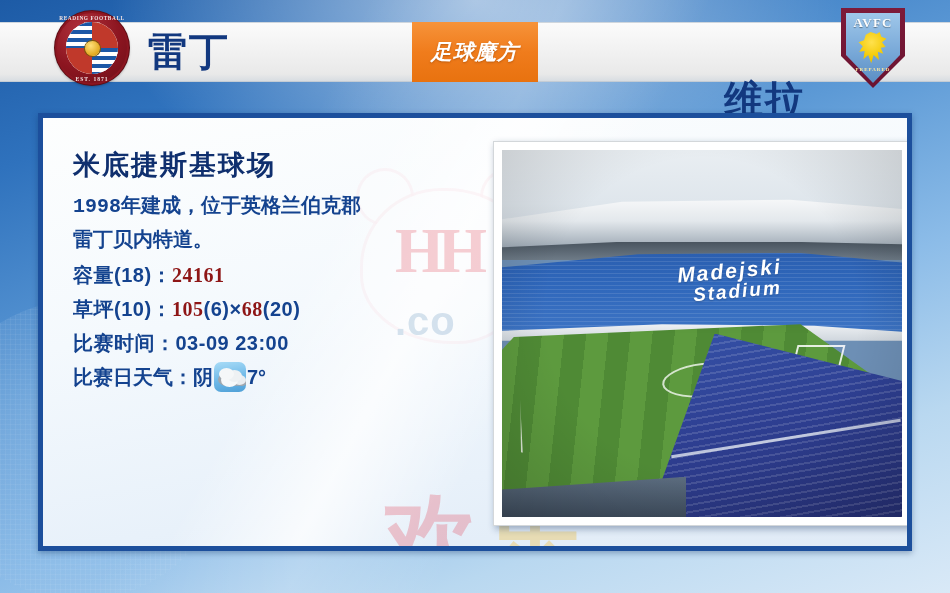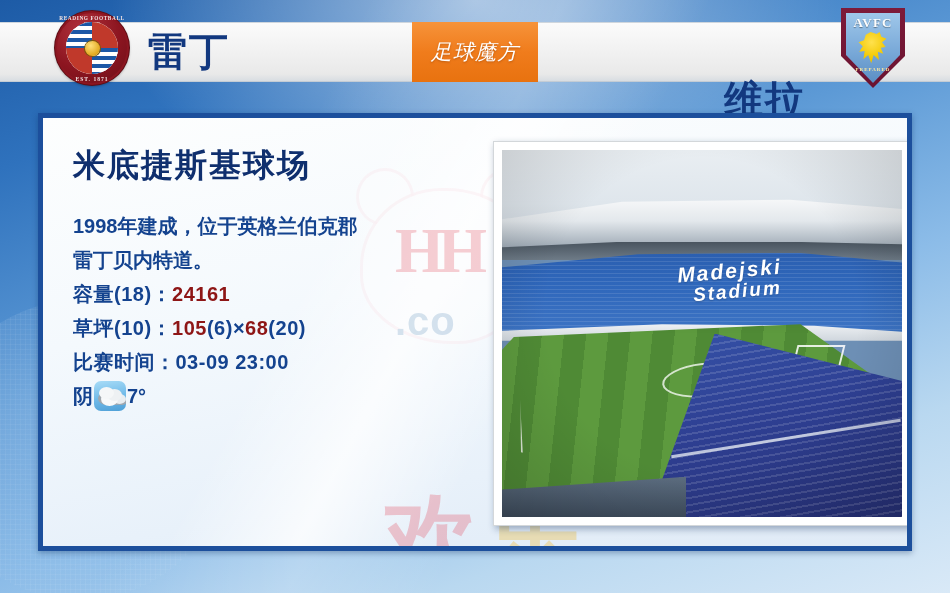--- a/index.html
+++ b/index.html
@@ -162,21 +162,21 @@
   
   .brand-box {
     position: absolute;
     left: 412px; top: 22px;
     width: 126px; height: 60px;
     background: linear-gradient(180deg, #f6933a 0%, #f07c1c 50%, #e8720f 100%);
     display: flex; align-items: center; justify-content: center;
   }
   .brand-box .brand-text {
     font-size: 21px;
-    font-weight: normal;
+    font-weight: bold;
     color: #ffffff;
     letter-spacing: 1px;
     font-style: italic;
     text-shadow: 0 1px 2px rgba(140,60,0,.5);
   }
 
   
   .panel {
     position: absolute;
     left: 38px; top: 113px;
@@ -232,40 +232,41 @@
   }
   .wm-han .second { color: rgba(236, 196, 86, .42); }
 
   
   .info {
     position: absolute;
     left: 30px; top: 25px;
     width: 420px;
   }
   .info .stadium-title {
-    font-size: 32px;
+    font-size: 27px;
     font-weight: bold;
     color: #0f2f6e;
     letter-spacing: 2px;
     line-height: 44px;
-    margin-bottom: 22px;
+    margin-bottom: 3px;
     white-space: nowrap;
   }
   .info .line {
     font-size: 20px;
     font-weight: bold;
     color: #14438f;
     line-height: 34px;
     letter-spacing: .5px;
     white-space: nowrap;
   }
-  .info .line.desc { letter-spacing: 0; }
+  .info .line.desc { letter-spacing: 0; font-family: Liberation Mono, monospace; }
   .val-red {
     color: #8e1616;
     font-weight: bold;
+    font-family: Liberation Serif, serif;
   }
 
   .weather-line {
     display: flex;
     align-items: center;
     font-size: 20px;
     font-weight: bold;
     color: #14438f;
     line-height: 34px;
     white-space: nowrap;
@@ -487,20 +488,21 @@
 
       <div class="line">
         <span>草坪(10)：</span><span class="val-red">105</span><span>(6)</span><span>×</span><span class="val-red">68</span><span>(20)</span>
       </div>
 
       <div class="line">
         <span>比赛时间：</span><span>03-09 23:00</span>
       </div>
 
       <div class="weather-line">
+        <span>比赛日天气：</span>
           <span>阴</span>
         <span class="weather-icon">
           <span class="cloud-back"></span>
           <span class="cloud-main"></span>
         </span>
         <span>7°</span>
       </div>
 
     </div>
 

